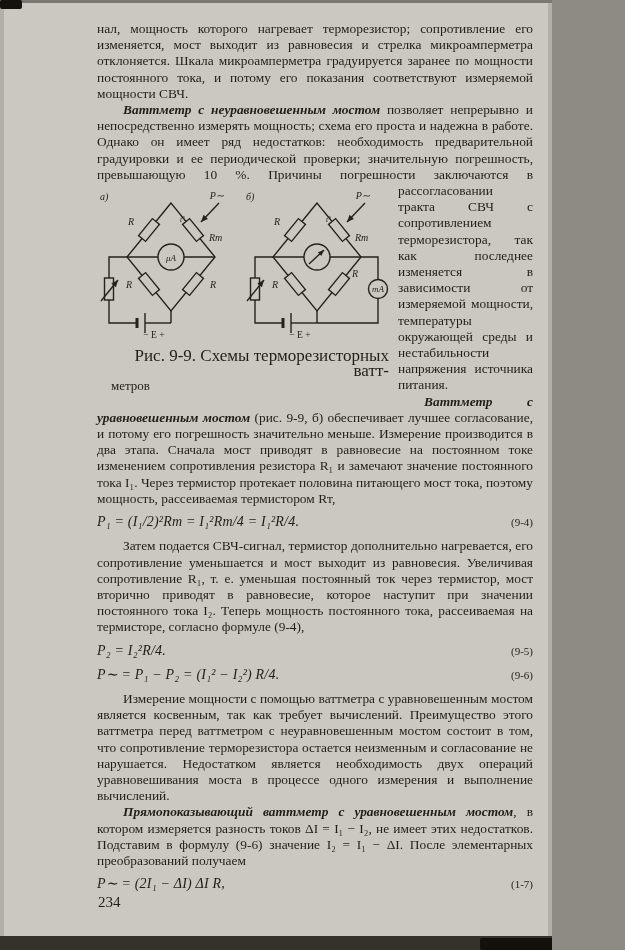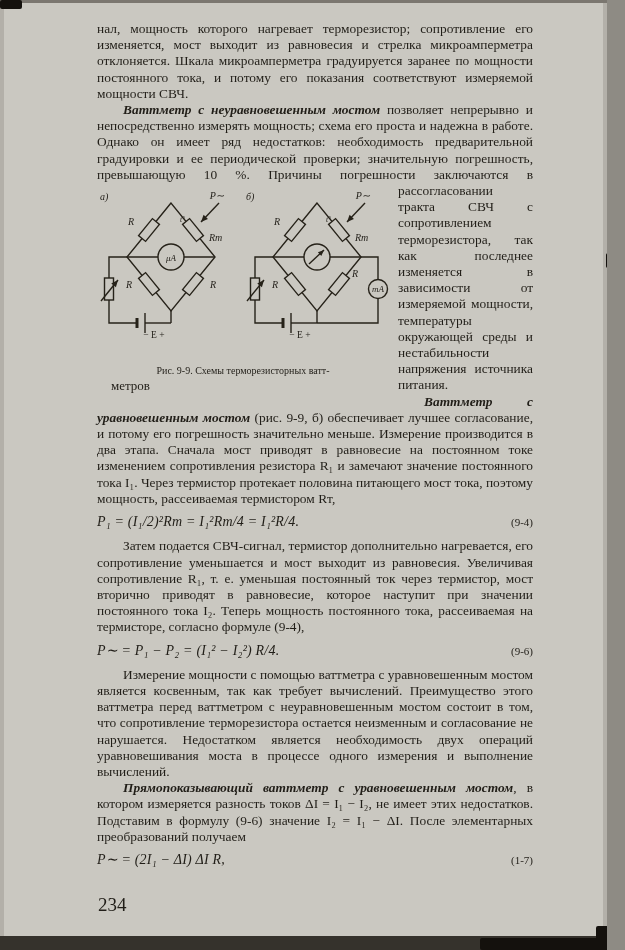--- a/index.html
+++ b/index.html
@@ -1,17 +1,17 @@
 <!DOCTYPE html>
 <html><head>
 <meta charset="utf-8">
 <style>
   html,body { margin:0; padding:0; background:#8e8b84; }
   .page {
-    position:relative; width:607px; height:950px; overflow:hidden;
+    position:relative; width:552px; height:950px; overflow:hidden;
     background:#cac8c1; color:#211e18;
     font-family:"Liberation Serif", serif;
   }
   .edge-left  { position:absolute; left:0; top:0; width:4px; height:950px; background:#b3b0a9; }
   .edge-right { position:absolute; right:0; top:0; width:4px; height:950px; background:#b3b0a9; }
   .edge-top   { position:absolute; left:0; top:0; width:625px; height:3px; background:#7b7770; }
   .edge-bottom{ position:absolute; left:0; top:936px; width:625px; height:14px; background:#35322c; }
   .mark { position:absolute; background:#14110d; border-radius:2px; }
 
   .content {
@@ -27,28 +27,28 @@
   .figrow  { display:block; white-space:nowrap; }
   .ckt { display:inline-block; vertical-align:top; }
   .ckt .w    { stroke:#262219; stroke-width:1.4; fill:none; }
   .ckt .wthk { stroke:#262219; stroke-width:3;   fill:none; }
   .ckt .comp { stroke:#262219; stroke-width:1.4; fill:#cac8c1; }
   .ckt .ah   { fill:#262219; stroke:none; }
   .ckt text  { fill:#211e18; font-size:10px; font-style:italic; font-family:"Liberation Serif", serif; }
   .ckt .small    { font-size:7.5px; }
   .ckt .meterlbl { font-size:9px; }
   .ckt .batlbl   { font-size:9.5px; font-style:normal; }
-  .caption  { display:block; margin-top:22px; font-size:10px; line-height:15px; text-align:center; }
+  .caption  { display:block; margin-top:7px; font-size:17px; line-height:15px; text-align:right; }
   .caption2 { display:block; font-size:13px; line-height:15px; text-align:left; padding-left:14px; }
 
   .eqrow { display:flex; align-items:baseline; margin:7px 0 8px; }
   .eq    { flex:1; text-align:left; font-style:italic; font-size:14px; letter-spacing:.2px; }
   .eqnum { font-style:normal; font-size:11px; }
 
-  .pagenum { position:absolute; left:98px; top:894px; font-size:19px; }
+  .pagenum { position:absolute; left:98px; top:894px; font-size:15px; }
 </style>
 </head>
 <body>
 
 <div class="page">
 
   <div class="content">
 
     <p class="body noindent"><span>нал, мощность которого нагревает терморезистор; сопротивление его изменяется, мост выходит из равновесия и стрелка микроамперметра отклоняется. Шкала микроамперметра градуируется заранее по мощности постоянного тока, и потому его показания соответствуют измеряемой мощности СВЧ.</span></p>
 
@@ -173,20 +173,24 @@
     <p class="body"><span class="lead-bi">Ваттметр с уравновешенным мостом</span>
       <span>(рис. 9-9, б) обеспечивает лучшее согласование, и потому его погрешность значительно меньше. Измерение производится в два этапа. Сначала мост приводят в равновесие на постоянном токе изменением сопротивления резистора R₁ и замечают значение постоянного тока I₁. Через термистор протекает половина питающего мост тока, поэтому мощность, рассеиваемая термистором Rт,</span></p>
 
     <div class="eqrow">
       <span class="eq">P₁ = (I₁/2)²Rт = I₁²Rт/4 = I₁²R/4.</span>
       <span class="eqnum">(9-4)</span>
     </div>
 
     <p class="body"><span>Затем подается СВЧ-сигнал, термистор дополнительно нагревается, его сопротивление уменьшается и мост выходит из равновесия. Увеличивая сопротивление R₁, т. е. уменьшая постоянный ток через термистор, мост вторично приводят в равновесие, которое наступит при значении постоянного тока I₂. Теперь мощность постоянного тока, рассеиваемая на термисторе, согласно формуле (9-4),</span></p>
 
+    <div class="eqrow">
+      <span class="eq">P₂ = I₂²R/4.</span>
+      <span class="eqnum">(9-5)</span>
+    </div>
 
 
     <div class="eqrow">
       <span class="eq">P∼ = P₁ − P₂ = (I₁² − I₂²) R/4.</span>
       <span class="eqnum">(9-6)</span>
     </div>
 
     <p class="body"><span>Измерение мощности с помощью ваттметра с уравновешенным мостом является косвенным, так как требует вычислений. Преимущество этого ваттметра перед ваттметром с неуравновешенным мостом состоит в том, что сопротивление терморезистора остается неизменным и согласование не нарушается. Недостатком является необходимость двух операций уравновешивания моста в процессе одного измерения и выполнение вычислений.</span></p>
 
     <p class="body"><span class="lead-i">Прямопоказывающий ваттметр с уравновешенным мостом</span><span>, в котором измеряется разность токов ΔI = I₁ − I₂, не имеет этих недостатков. Подставим в формулу (9-6) значение I₂ = I₁ − ΔI. После элементарных преобразований получаем</span></p>

